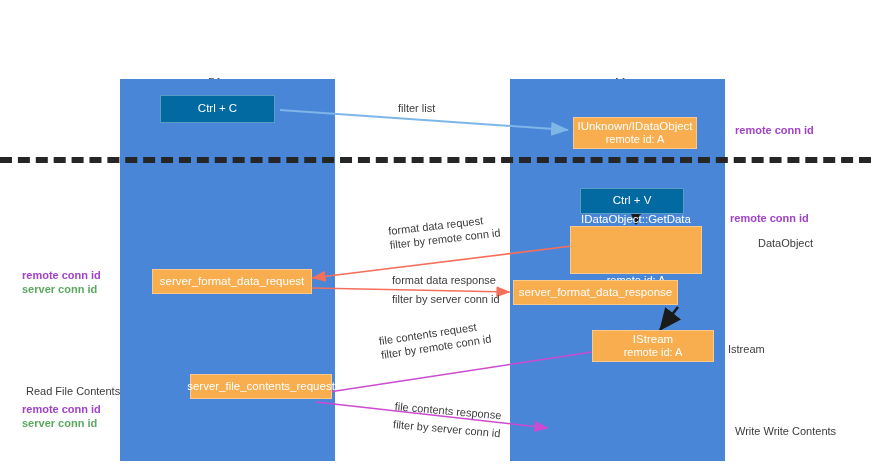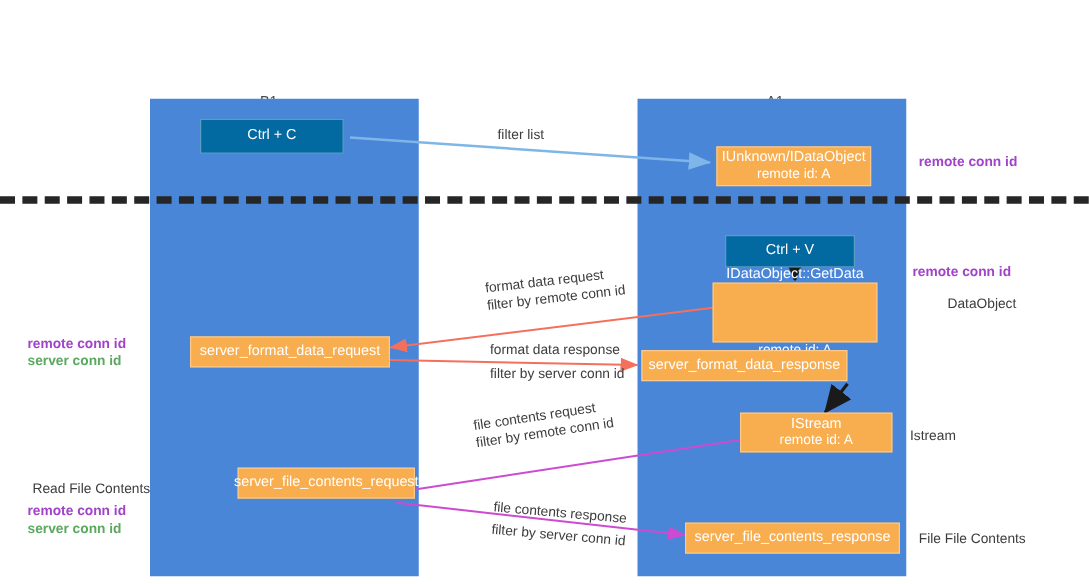--- a/index.html
+++ b/index.html
@@ -150,23 +150,20 @@
 
   <div class="box orange" style="left:592px; top:330px; width:122px; height:32px;">
     <div>IStream</div>
     <div class="l2">remote id: A</div>
   </div>
 
   <div class="box orange" style="left:150px; top:374px; width:142px; height:25px;margin-left:40px;">
     <div>server_file_contents_request</div>
   </div>
 
-  <div class="box orange" style="left:548px; top:418px; width:172px; height:25px;">
-    <div>server_file_contents_response</div>
-  </div>
 
   <div class="lbl" style="left:398px; top:101px;">filter list</div>
 
   <div class="rot" style="position:absolute; left:389px; top:224px; transform:rotate(-6.5deg);">
     <div class="lbl" style="position:static;">format data request</div>
     <div class="lbl" style="position:static;"><span>filter by </span><span class="purple">remote conn id</span></div>
   </div>
 
   <div style="position:absolute; left:392px; top:273px;">
     <div class="lbl" style="position:static;">format data response</div>
@@ -184,21 +181,21 @@
   </div>
 
   <div class="lbl purple" style="left:735px; top:123px;">remote conn id</div>
 
   <div class="lbl purple" style="left:730px; top:211px;">remote conn id</div>
 
   <div class="lbl" style="left:758px; top:236px;">DataObject</div>
 
   <div class="lbl" style="left:728px; top:342px;">Istream</div>
 
-  <div class="lbl" style="left:735px; top:424px;">File File Contents</div>
+  <div class="lbl" style="left:735px; top:424px;">Write Write Contents</div>
 
   <div class="lbl purple" style="left:22px; top:268px;">remote conn id</div>
   <div class="lbl green" style="left:22px; top:282px;">server conn id</div>
 
   <div class="lbl" style="left:26px; top:384px;text-align:center;">Read File Contents</div>
   <div class="lbl purple" style="left:22px; top:402px;">remote conn id</div>
   <div class="lbl green" style="left:22px; top:416px;">server conn id</div>
 
 </div>
 

